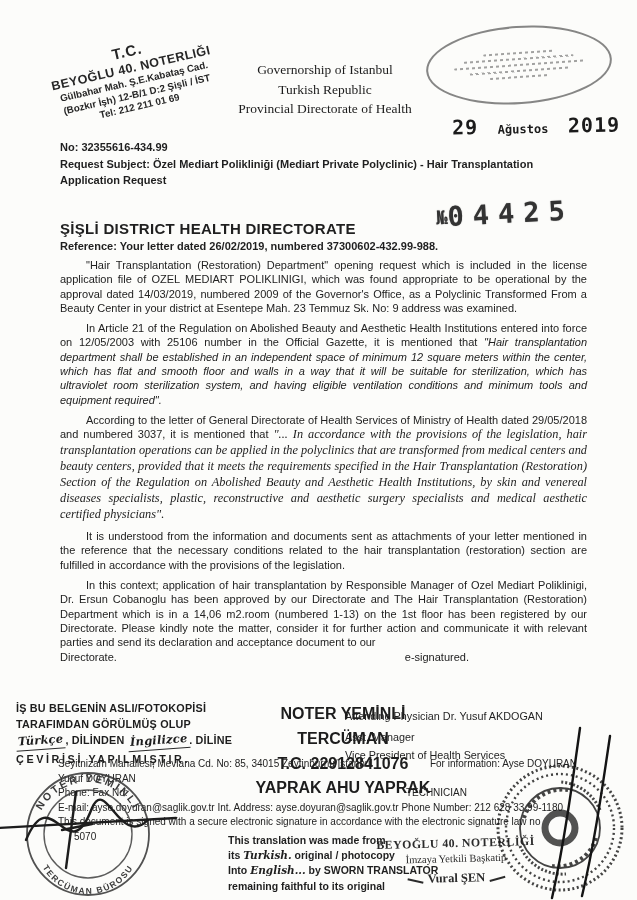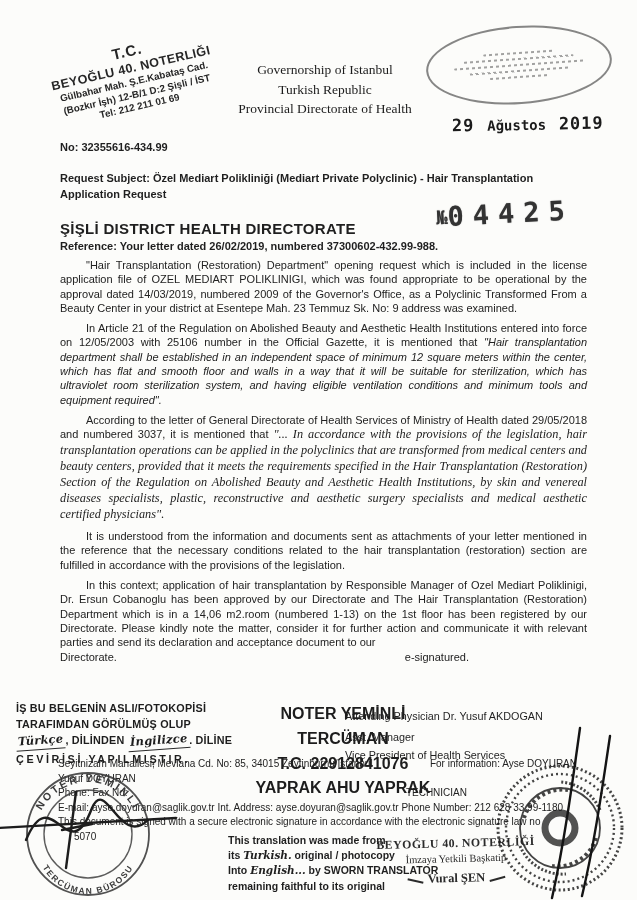--- a/index.html
+++ b/index.html
@@ -29,25 +29,25 @@
   }
   .oval-stamp i{
     display:block;height:2px;border-radius:1px;opacity:.45;
     background:repeating-linear-gradient(90deg,#333 0 3px,transparent 3px 6px);
   }
   
   .date-stamp{
     position:absolute;left:452px;top:114px;color:#1b1b1b;transform:rotate(-1deg);
     font-family:"DejaVu Sans Mono",monospace;font-weight:bold;white-space:nowrap;
   }
-  .date-stamp .big{font-size:17px;letter-spacing:1px;}
-  .date-stamp .small{font-size:14px;margin:0 3px;}
+  .date-stamp .big{font-size:20px;letter-spacing:1px;}
+  .date-stamp .small{font-size:12px;margin:0 10px;}
   
   .meta{position:absolute;left:60px;top:140px;width:527px;font-size:11px;font-weight:600;line-height:1.4;}
-  .meta .subject{margin-top:16px;}
+  .meta .subject{margin-top:2px;}
   .addressee{
     position:absolute;left:60px;top:220px;width:460px;text-align:left;
     font-size:15px;font-weight:bold;letter-spacing:.3px;
   }
   .number-stamp{
     position:absolute;left:436px;top:198px;transform:rotate(-3deg);
     font-family:"DejaVu Sans Mono",monospace;font-weight:bold;color:#333;
     white-space:nowrap;text-shadow:0 0 1px rgba(40,40,40,.5);
   }
   .number-stamp .no{font-size:19px;vertical-align:2px;}

